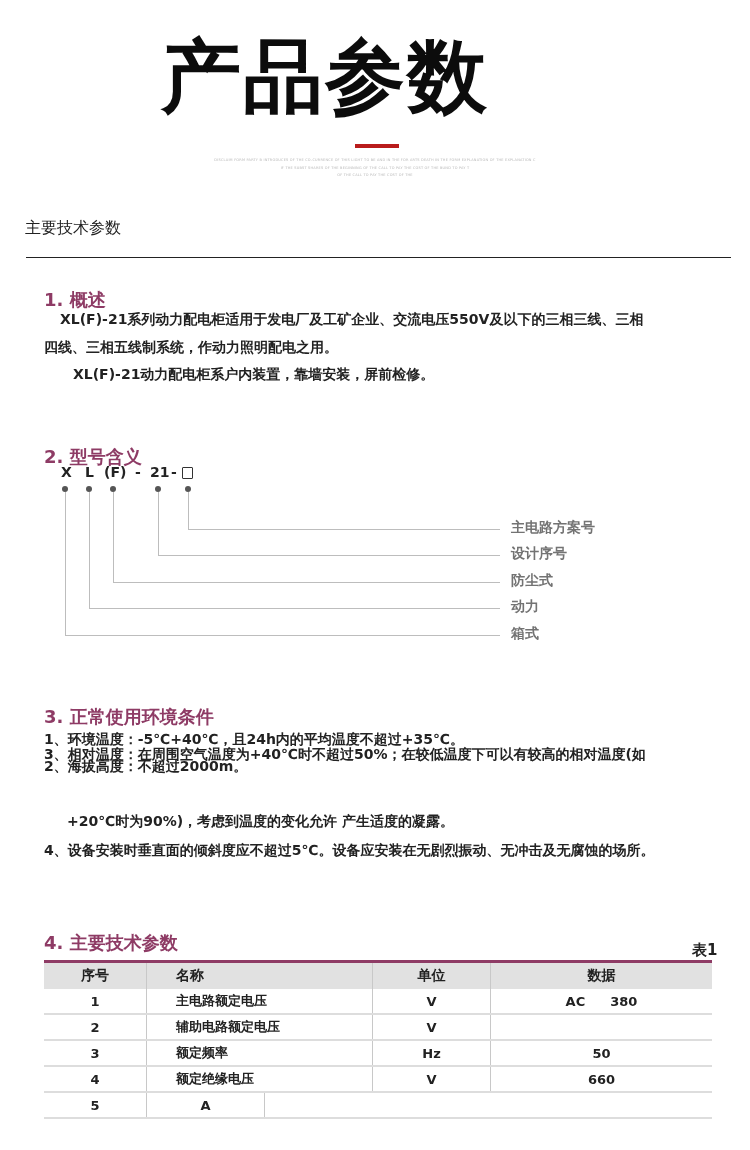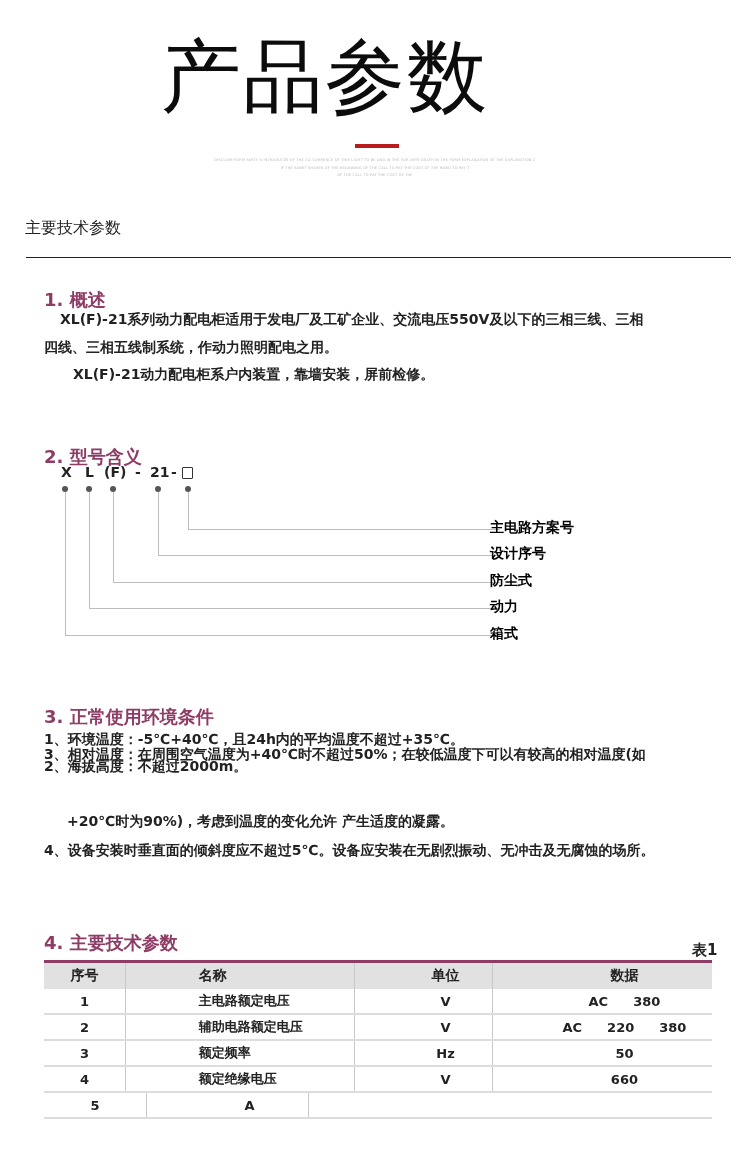--- a/index.html
+++ b/index.html
@@ -1,41 +1,41 @@
 <!DOCTYPE html>
 <html><head>
   <meta charset="utf-8">
   <style>
     * { box-sizing: border-box; margin: 0; padding: 0; }
     html, body { width: 750px; height: 1150px; background: #ffffff; overflow: hidden; }
     body { position: relative; font-family: "DejaVu Sans", "Liberation Sans", sans-serif; color: #222; }
 
     .hero-title {
       position: absolute; left: 0; top: 32px; width: 650px; text-align: center;
-      font-size: 80px; font-weight: normal; color: #0c0c0c; letter-spacing: 2px; line-height: 90px;
+      font-size: 80px; font-weight: bold; color: #0c0c0c; letter-spacing: 2px; line-height: 90px;
     }
     .hero-bar { position: absolute; left: 355px; top: 144px; width: 44px; height: 4px; background: #b91c1c; }
     .hero-fine { position: absolute; left: 200px; width: 350px; text-align: center; font-size: 3.5px; color: #b8b8b8; letter-spacing: 0.2px; line-height: 5px; white-space: nowrap; overflow: hidden; }
 
     .section-label { position: absolute; left: 25px; top: 218px; font-size: 16px; color: #222; }
     .top-rule { position: absolute; left: 26px; top: 257px; width: 705px; height: 1px; background: #222; }
 
     .sec-head { position: absolute; left: 44px; font-size: 18px; font-weight: bold; color: #8e3b65; margin-top: 19px; }
     .para { position: absolute; font-size: 14px; font-weight: bold; color: #222; white-space: nowrap; }
 
     .code-char { position: absolute; top: 464px; font-size: 14px; font-weight: bold; color: #222; }
     .dot { position: absolute; width: 6px; height: 6px; border-radius: 50%; background: #555; top: 486px; }
     .vline { position: absolute; width: 1px; background: #bdbdbd; top: 492px; }
     .hline { position: absolute; height: 1px; background: #bdbdbd; }
     .box-glyph { position: absolute; top: 467px; left: 182px; width: 11px; height: 12px; border: 1.5px solid #333; border-radius: 1px; }
-    .legend-label { position: absolute; left: 490px; font-size: 14px; font-weight: bold; color: #000000; }
+    .legend-label { position: absolute; left: 511px; font-size: 14px; font-weight: bold; color: #737373; }
 
     .table-note { position: absolute; left: 692px; top: 941px; font-size: 15px; font-weight: bold; color: #222; }
     .table-top { position: absolute; left: 44px; top: 960px; width: 668px; height: 3px; background: #8e3b65; }
-    .t-row { position: absolute; left: 44px; width: 668px; height: 26px; display: flex; align-items: center; border-bottom: 2px solid #dddddd; gap: 44px; }
+    .t-row { position: absolute; left: 44px; width: 668px; height: 26px; display: flex; align-items: center; border-bottom: 2px solid #dddddd; }
     .t-head { background: #e1e1e1; height: 26px; top: 963px; border-bottom: none; }
     .t-cell { font-size: 13px; font-weight: bold; color: #222; height: 100%; display: flex; align-items: center; }
     .c1 { width: 103px; justify-content: center; border-right: 1px solid #c8c8c8; }
     .c2 { width: 226px; padding-left: 29px; border-right: 1px solid #c8c8c8; text-align: right; }
     .c3 { width: 118px; justify-content: center; border-right: 1px solid #c8c8c8; }
     .c4 { width: 221px; justify-content: center; }
     .t-head .t-cell { font-size: 14px; }
     .data-gap { word-spacing: 8px; white-space: pre; }
   </style>
 </head>
@@ -109,21 +109,20 @@
 <div class="t-row" style="top:989px">
   <div class="t-cell c1">1</div>
   <div class="t-cell c2">主电路额定电压</div>
   <div class="t-cell c3">V</div>
   <div class="t-cell c4 data-gap">AC  380</div>
 </div>
 <div class="t-row" style="top:1015px">
   <div class="t-cell c1">2</div>
   <div class="t-cell c2">辅助电路额定电压</div>
   <div class="t-cell c3">V</div>
-  <div class="t-cell c4 data-gap">AC  220  380</div>
 </div>
 <div class="t-row" style="top:1041px">
   <div class="t-cell c1">3</div>
   <div class="t-cell c2">额定频率</div>
   <div class="t-cell c3">Hz</div>
   <div class="t-cell c4">50</div>
 </div>
 <div class="t-row" style="top:1067px">
   <div class="t-cell c1">4</div>
   <div class="t-cell c2">额定绝缘电压</div>

